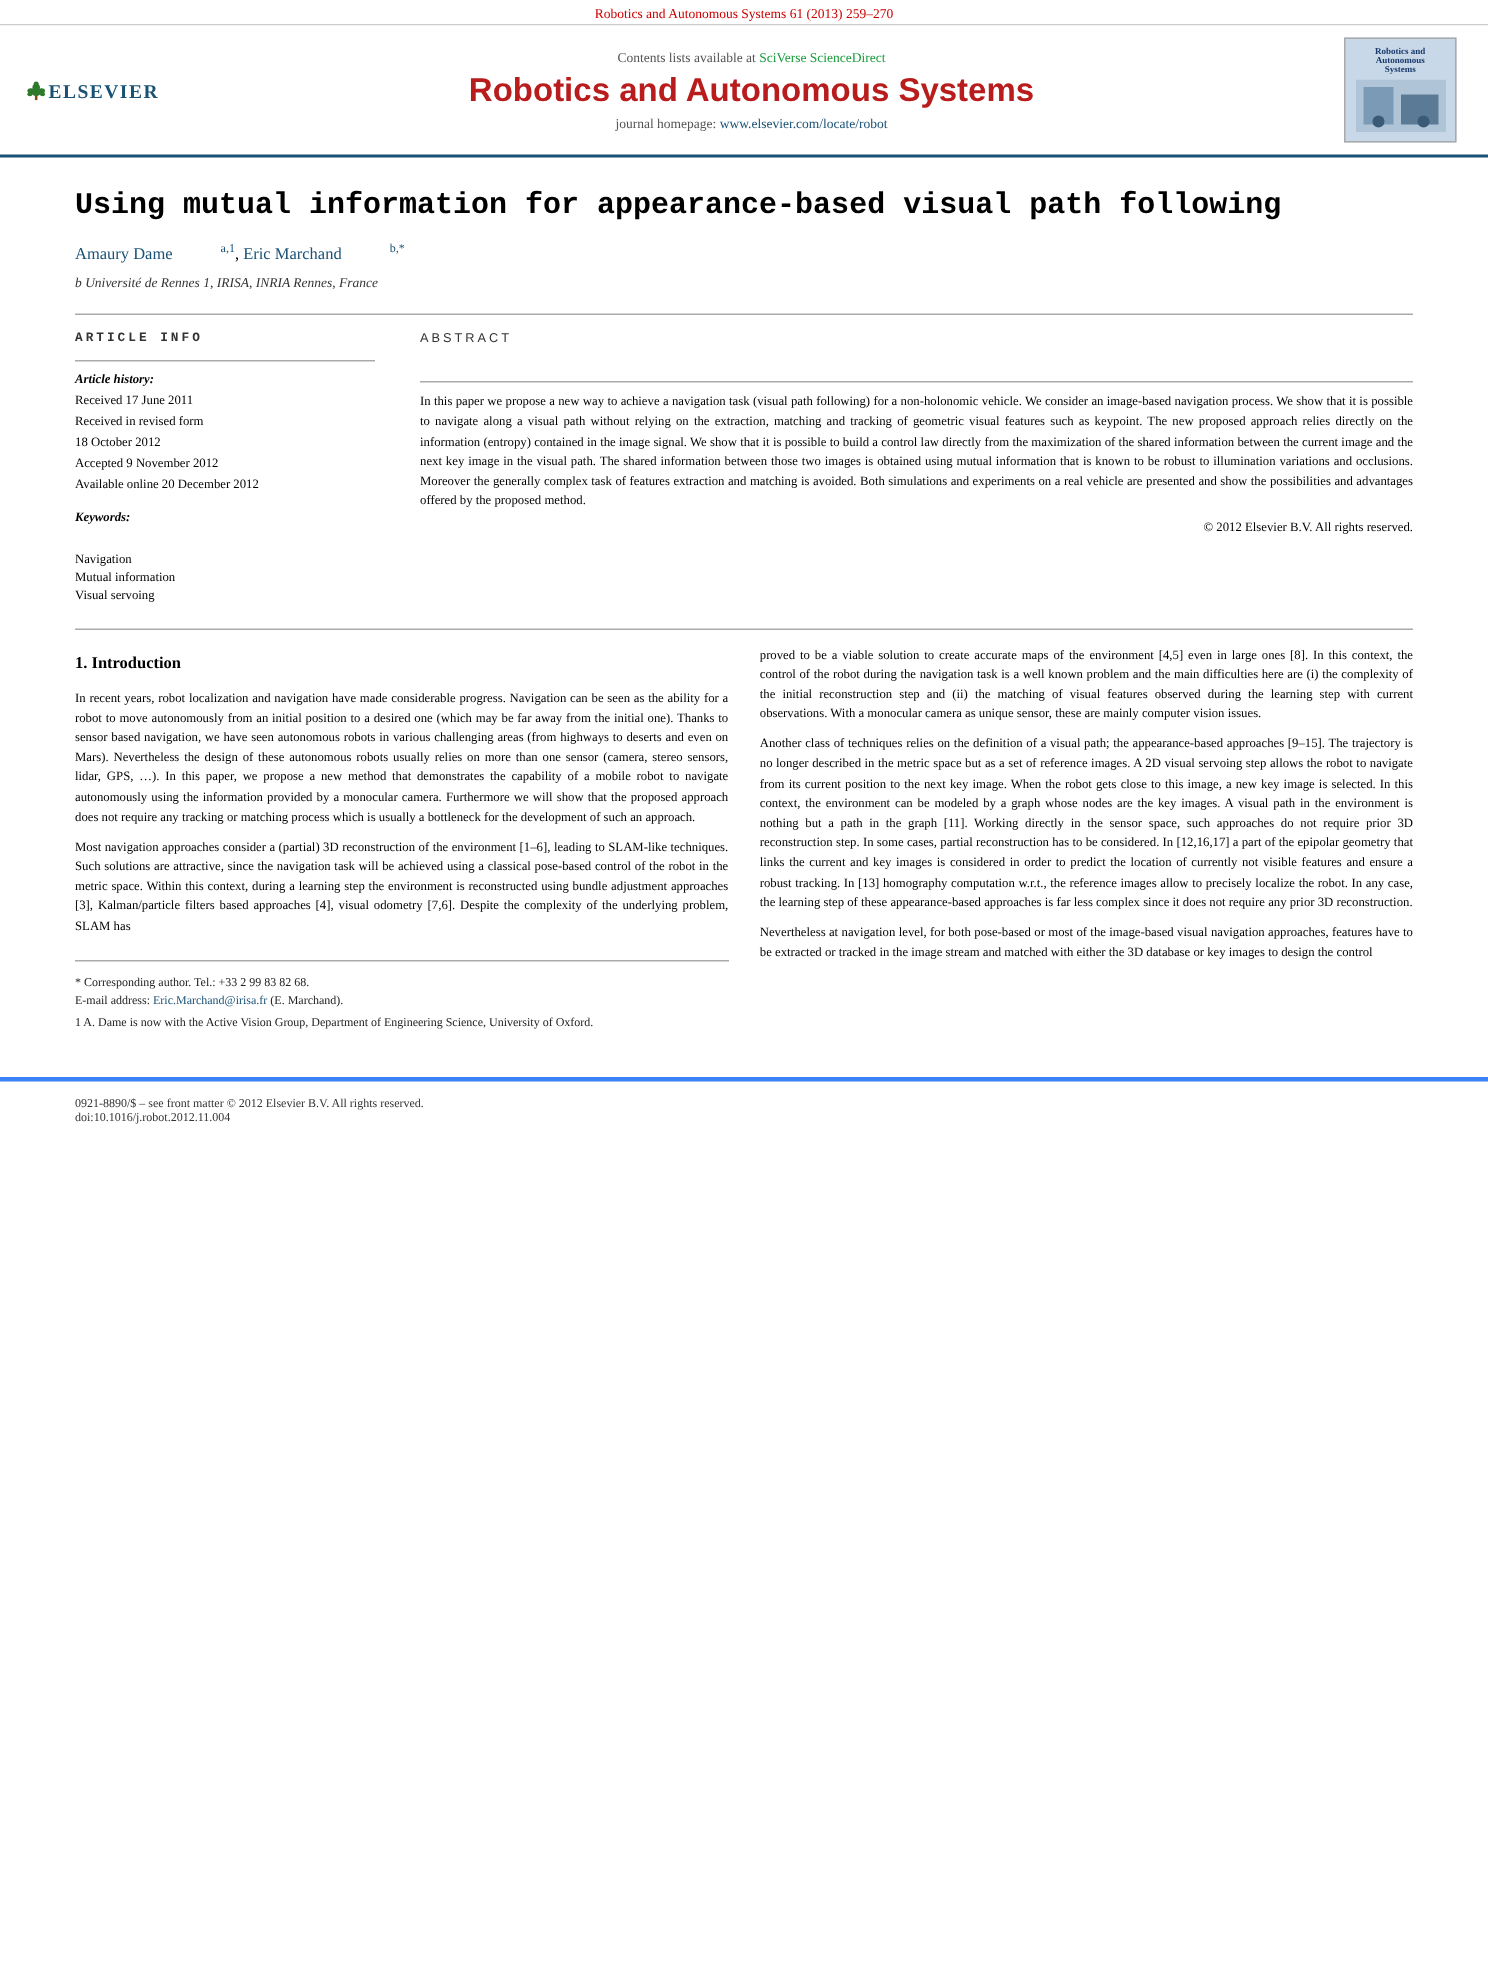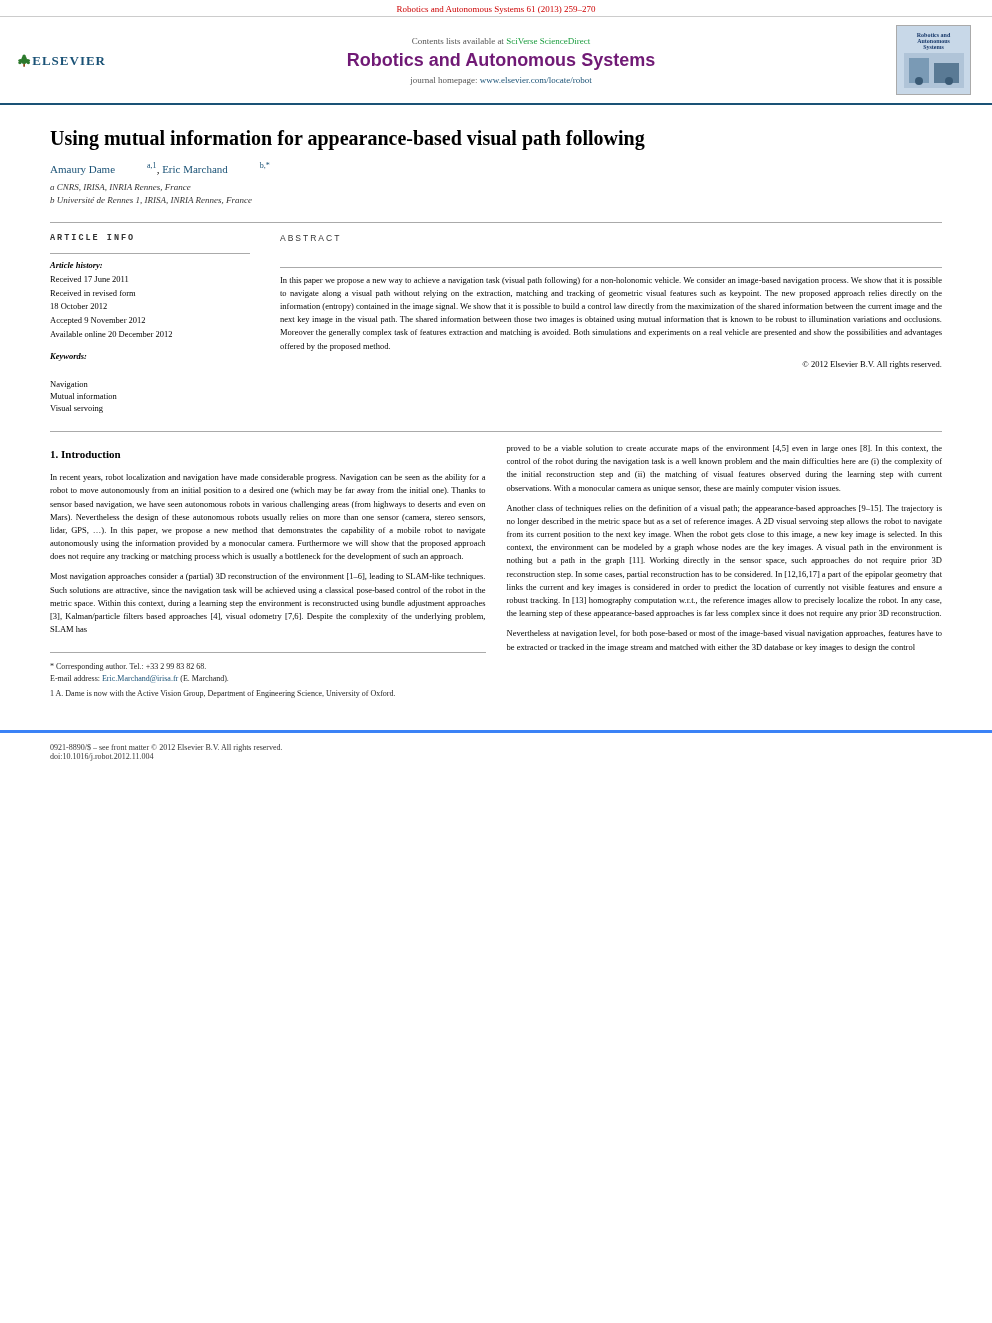--- a/index.html
+++ b/index.html
@@ -39,23 +39,23 @@
     .journal-header .center-info .contents-line {
       font-size: 9px;
       color: #555;
       margin-bottom: 4px;
     }
     .journal-header .center-info .contents-line a {
       color: #1a9c3e;
       text-decoration: none;
     }
     .journal-header .journal-title {
-      font-size: 18px;
-      font-weight: bold;
-      color: #701a75;
+      font-size: 22px;
+      font-weight: bold;
+      color: #b91c1c;
       font-family: Arial, sans-serif;
     }
     .journal-header .homepage-line {
       font-size: 9px;
       color: #555;
       margin-top: 4px;
     }
     .journal-header .homepage-line a {
       color: #1a5276;
       text-decoration: none;
@@ -103,20 +103,21 @@
     .main-content {
       padding: 20px 50px 20px 50px;
     }
 
     .paper-title {
       font-size: 20px;
       font-weight: bold;
       color: #000;
       margin-bottom: 10px;
       line-height: 1.3;
+      font-family: Liberation Mono, monospace;
     }
 
     .authors {
       font-size: 11px;
       margin-bottom: 6px;
     }
     .authors .author-name {
       color: #1a5276;
       font-style: normal;
     }
@@ -321,21 +322,20 @@
 <div class="main-content">
 
   <div class="paper-title">Using mutual information for appearance-based visual path following</div>
 
   <div class="authors">
     <span class="author-name">Amaury Dame</span><sup>a,1</sup>,
     <span class="author-name">Eric Marchand</span><sup>b,*</sup>
   </div>
 
   <div class="affiliations">
-    <div>a CNRS, IRISA, INRIA Rennes, France</div>
     <div>b Université de Rennes 1, IRISA, INRIA Rennes, France</div>
   </div>
 
   <hr class="horizontal-rule">
 
   <div class="two-col">
 
     <div class="article-info">
       <div class="section-label">ARTICLE INFO</div>
       <hr class="horizontal-rule" style="margin-bottom:6px;">

